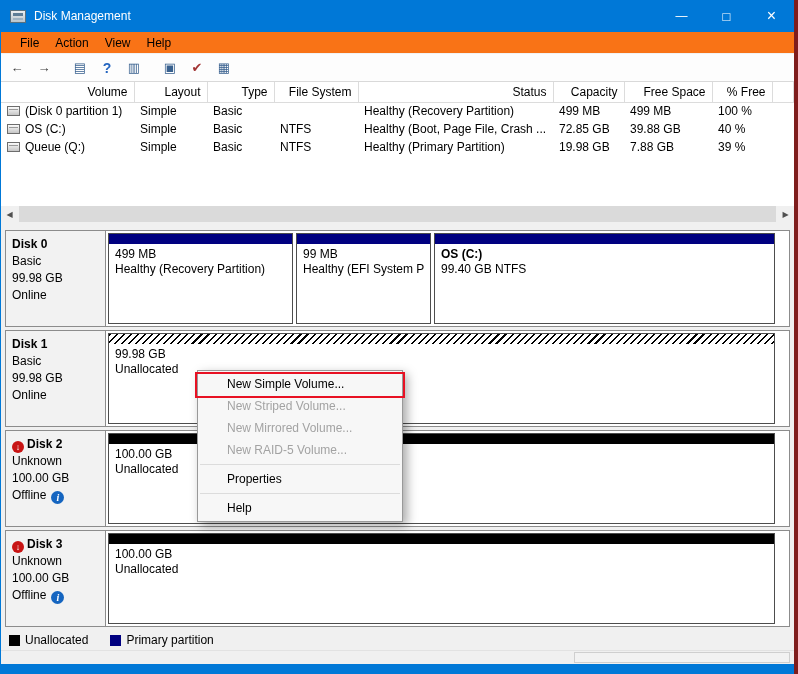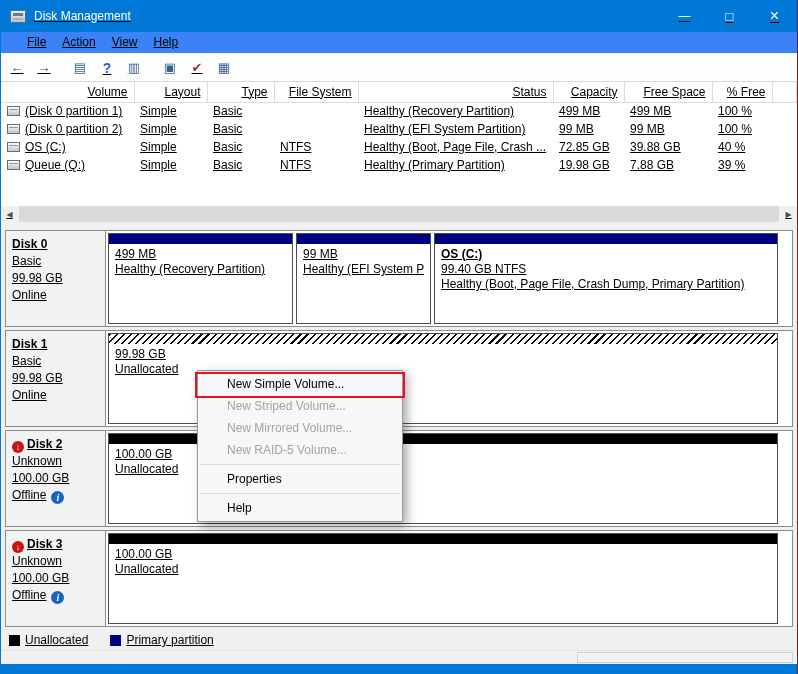--- a/index.html
+++ b/index.html
@@ -1,34 +1,34 @@
 <!DOCTYPE html>
 <html><head>
 <meta charset="utf-8">
 <style>
   * { margin:0; padding:0; box-sizing:border-box; }
   body { background:#888; font-family:"Liberation Sans","DejaVu Sans",sans-serif; font-size:12px; color:#000; }
   .window { width:798px; height:674px; position:relative; overflow:hidden; background:#fff;
-            border-left:1px solid #0078d7; border-right:1px solid #7f1d1d;text-decoration:underline; }
+            border-left:1px solid #0078d7; border-right:4px solid #7f1d1d; }
 
   
   .titlebar { height:32px; background:#0078d7; display:flex; align-items:center; color:#fff; }
   .app-icon { width:16px; height:13px; margin:0 8px 0 9px; background:linear-gradient(#eceff1,#b8c4cc);
               border:1px solid #57707f; position:relative; flex:none; }
   .app-icon::after { content:""; position:absolute; left:2px; right:2px; top:2px; height:3px; background:#5e7d96; }
   .app-icon::before { content:""; position:absolute; left:2px; right:2px; bottom:2px; height:2px; background:#9fb3c2; }
   .title-text { font-size:12px; }
   .tb-spacer { flex:1; }
   .win-btn { width:45px; height:32px; display:flex; align-items:center; justify-content:center; color:#fff; }
   .win-btn.minimize { font-size:12px; }
   .win-btn.maximize { font-size:13px; }
   .win-btn.close { font-size:16px; }
 
   
-  .menubar { height:22px; background:#3b82f6; display:flex; align-items:flex-start; padding-left:18px;
+  .menubar { height:22px; background:#f97316; display:flex; align-items:center; padding-left:11px;
              border-bottom:1px solid #f2f2f2; }
   .menu-top-item { padding:3px 8px; }
 
   
   .toolbar { height:28px; background:#fdfdfd; border-bottom:1px solid #d9d9d9; display:flex; align-items:center;
              padding-left:7px; gap:9px; }
   .tb-icon { width:18px; text-align:center; font-size:13px; color:#3c3c3c; }
   .tb-blue { color:#39618f; }
   .tb-help { color:#2465c0; font-weight:bold; font-size:14px; }
   .tb-check { color:#a23434; }
@@ -161,31 +161,20 @@
           <td>Simple</td>
           <td>Basic</td>
           <td></td>
           <td>Healthy (Recovery Partition)</td>
           <td>499 MB</td>
           <td>499 MB</td>
           <td>100 %</td>
           <td></td>
         </tr>
         <tr>
-          <td><span class="vol-icon"></span><span>(Disk 0 partition 2)</span></td>
-          <td>Simple</td>
-          <td>Basic</td>
-          <td></td>
-          <td>Healthy (EFI System Partition)</td>
-          <td>99 MB</td>
-          <td>99 MB</td>
-          <td>100 %</td>
-          <td></td>
-        </tr>
-        <tr>
           <td><span class="vol-icon"></span><span>OS (C:)</span></td>
           <td>Simple</td>
           <td>Basic</td>
           <td>NTFS</td>
           <td>Healthy (Boot, Page File, Crash ...</td>
           <td>72.85 GB</td>
           <td>39.88 GB</td>
           <td>40 %</td>
           <td></td>
         </tr>
@@ -236,21 +225,20 @@
             <div class="pt-line">99 MB</div>
             <div class="pt-line">Healthy (EFI System Pa</div>
 
           </div>
         </div>
         <div class="part-box grow">
           <div class="band band-primary"></div>
           <div class="part-body">
             <div class="pt-line disk-name">OS  (C:)</div>
             <div class="pt-line">99.40 GB NTFS</div>
-            <div class="pt-line">Healthy (Boot, Page File, Crash Dump, Primary Partition)</div>
           </div>
         </div>
       </div>
     </div>
 
     <div class="disk-row">
       <div class="disk-hd">
         <div class="disk-name">Disk 1</div>
         <div>Basic</div>
         <div>99.98 GB</div>

